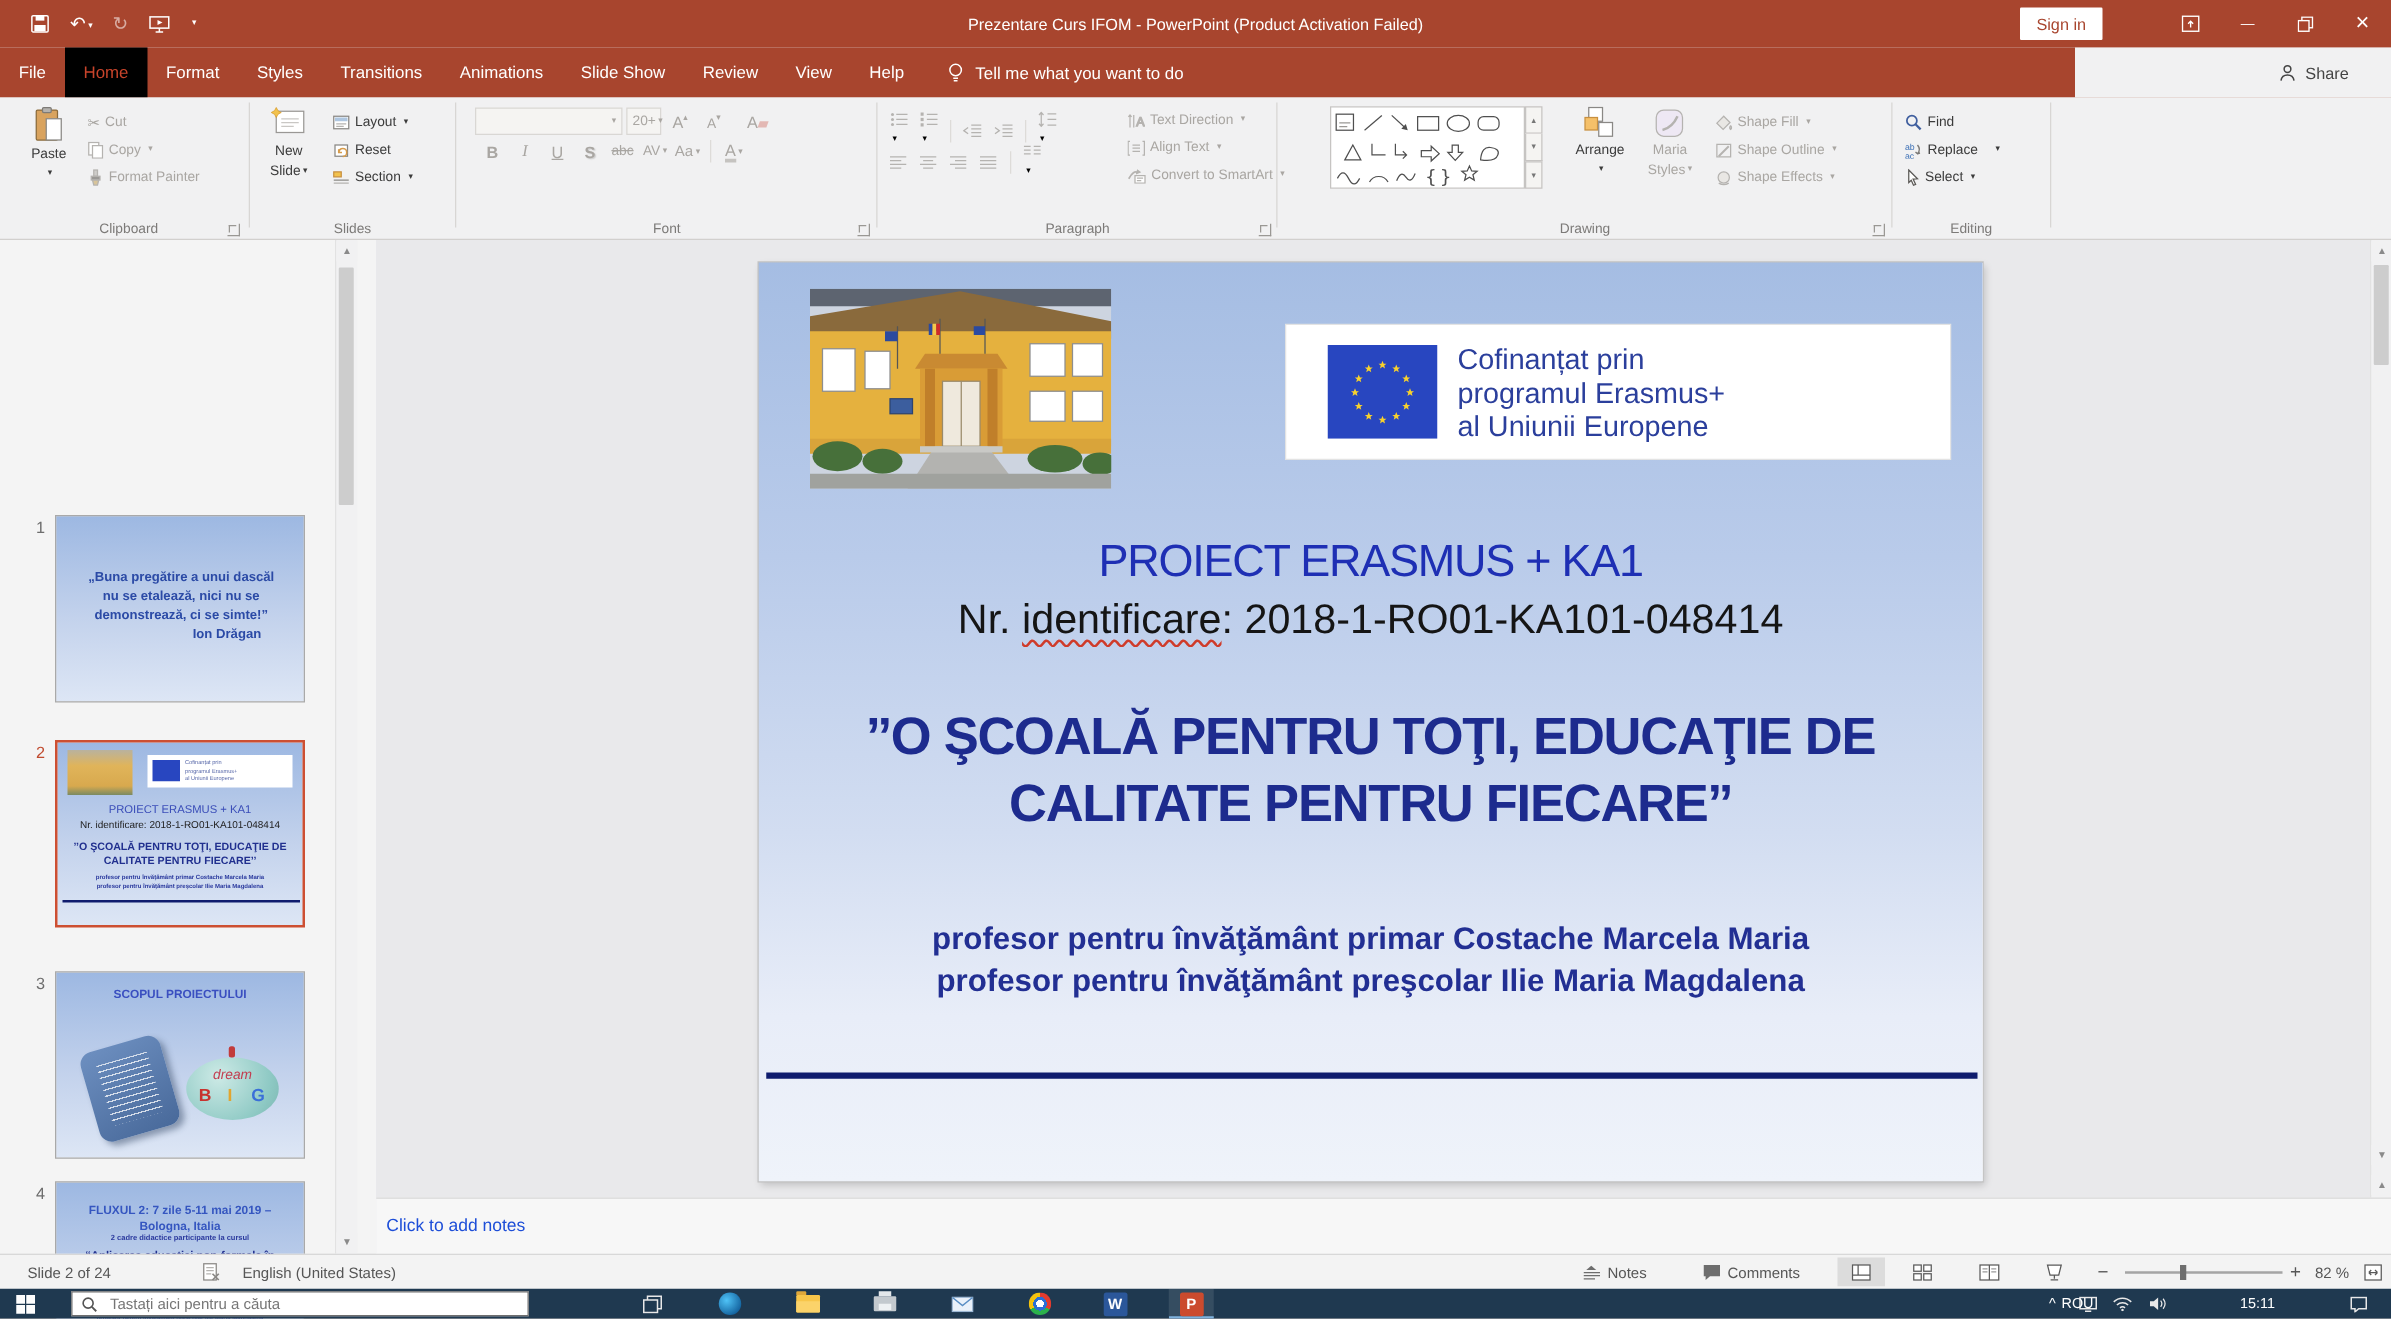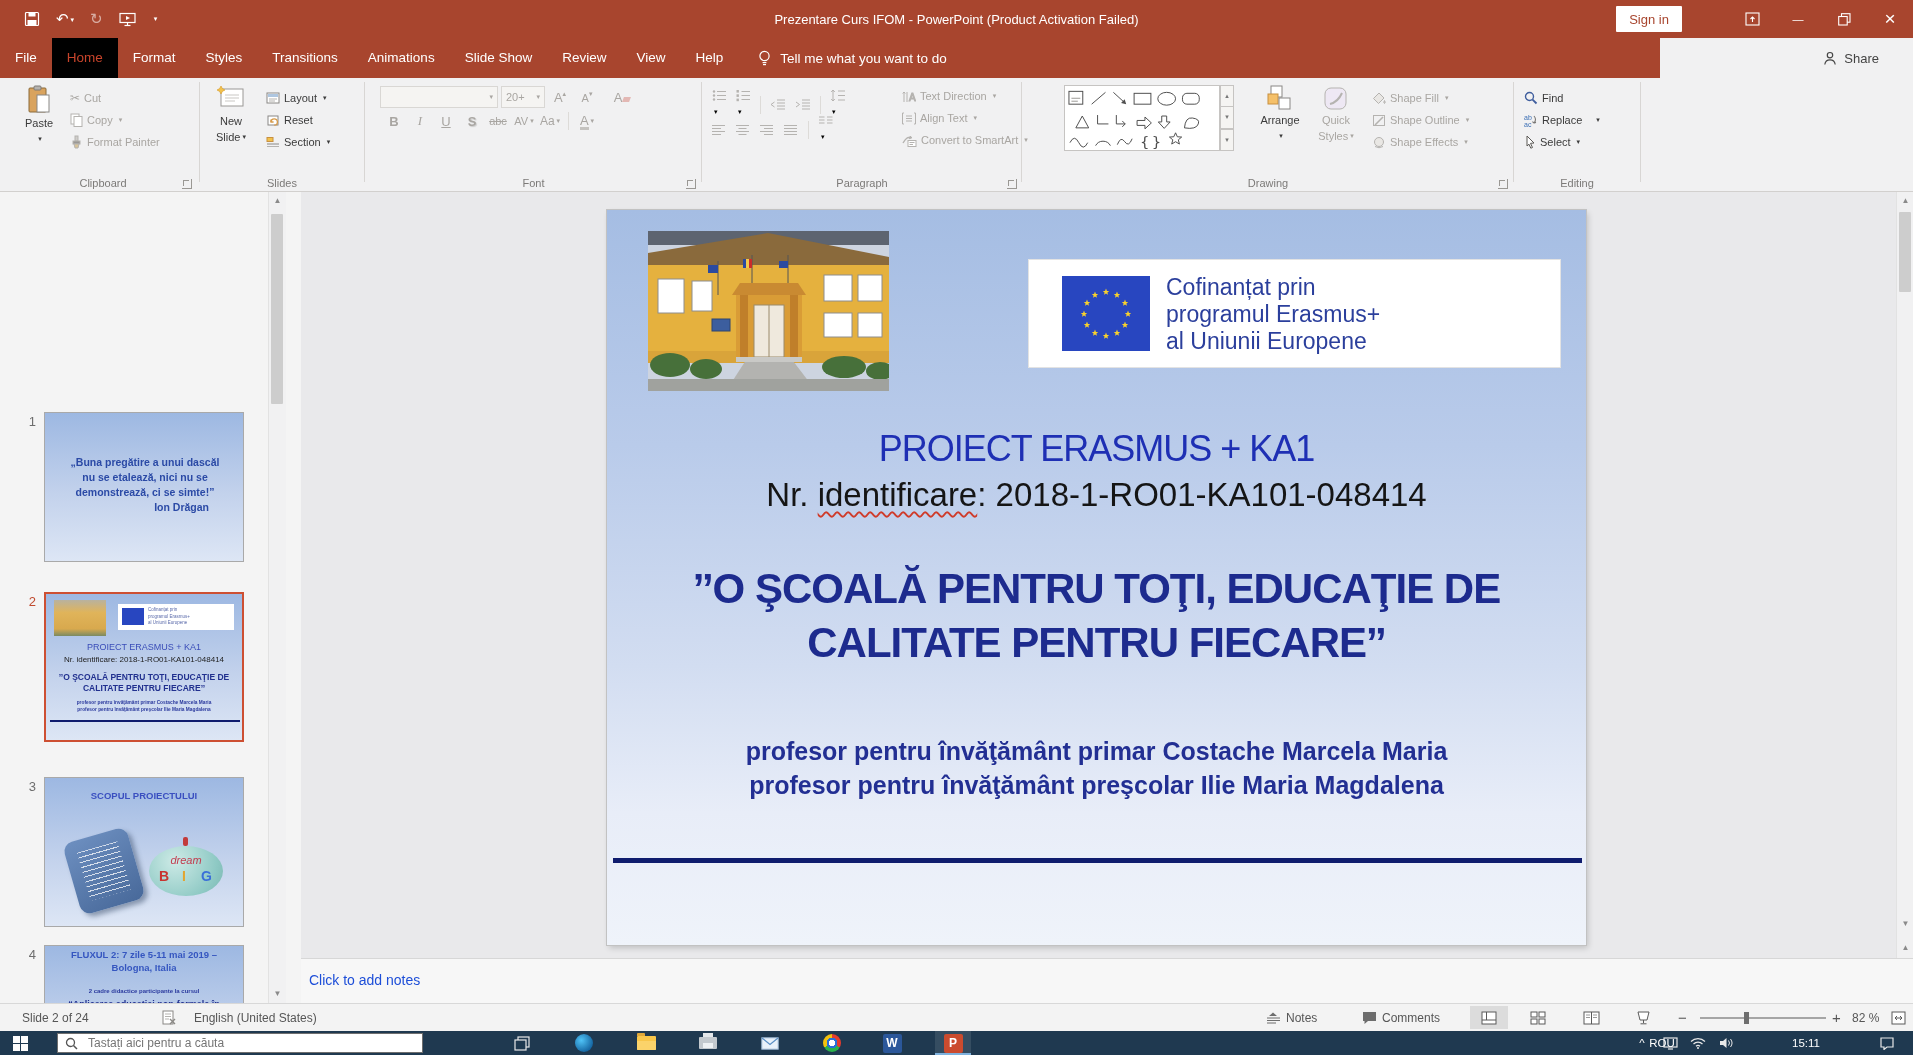--- a/index.html
+++ b/index.html
@@ -241,21 +241,21 @@
       <div class="glabel">Slides</div>
     </div>
     <span class="gsep" style="left:364px"></span>
 
     <div class="grp" style="left:366px;width:335px">
       <div style="position:absolute;left:14px;top:3px;display:flex;gap:3px;align-items:center">
         <span class="combo" style="width:118px">
             <span></span>
             <span class="dd"></span>
           </span>
-        <span class="combo" style="width:44px">
+        <span class="combo" style="width:28px">
             <span>20+</span>
             <span class="dd"></span>
           </span>
         <span class="fbtn">A<span style="font-size:7px;vertical-align:6px">▴</span></span>
         <span class="fbtn" style="font-size:11px">A<span style="font-size:7px;vertical-align:6px">▾</span></span>
         <span class="fbtn" style="margin-left:8px">A<span style="display:inline-block;width:7px;height:5px;background:#e3b8b4;transform:skewX(-20deg);margin-left:1px"></span></span>
       </div>
       <div style="position:absolute;left:16px;top:29px;display:flex;gap:2px;align-items:center;color:#a9a6a2">
         <span class="fbtn" style="font-weight:bold">B</span>
         <span class="fbtn" style="font-style:italic;font-family:'Liberation Serif',serif">I</span>
@@ -448,21 +448,21 @@
             <rect x="12" y="13" width="11" height="11" fill="#fff" stroke="#8a8885"></rect>
           </svg>
         <span>Arrange</span>
           <span class="dd"></span>
       </div>
       <div class="bigbtn dis" style="position:absolute;left:288px;top:2px;width:52px">
         <svg width="28" height="27" viewBox="0 0 28 27">
             <rect x="3" y="3" width="21" height="21" rx="6" fill="#eee8f4" stroke="#c4b6d6"></rect>
             <path d="M8 19 q8-2 12-11" fill="none" stroke="#b5b3b0" stroke-width="2"></path>
           </svg>
-        <span>Quick</span>
+        <span>Maria</span>
           <span><span>Styles</span><span class="dd"></span></span>
       </div>
       <div style="position:absolute;left:350px;top:4px">
         <div class="smrow dis">
             <svg width="14" height="13" viewBox="0 0 14 13">
               <path d="M7 1 L12 6 6.5 11.5 1.5 6.5 z" fill="#e9e7e4" stroke="#b5b3b0"></path>
               <path d="M12.5 8.5 q1.5 2 0 3 q-1.5-1 0-3" fill="#cfcdca" stroke="#b5b3b0"></path>
             </svg>
             <span>Shape Fill</span>
             <span class="dd"></span>
@@ -566,21 +566,21 @@
         <span style="position:absolute;left:0;top:8px;width:100%;text-align:center;font-style:italic;color:#c23b4e;font-size:11px">dream</span>
         <span style="position:absolute;left:10px;top:22px;color:#c8332e;font-weight:bold;font-size:14px">B</span>
         <span style="position:absolute;left:33px;top:22px;color:#e2a52f;font-weight:bold;font-size:14px">I</span>
         <span style="position:absolute;left:52px;top:22px;color:#3a6fd8;font-weight:bold;font-size:14px">G</span>
         <span style="position:absolute;left:34px;top:-9px;width:5px;height:9px;background:#c23b3b;border-radius:2px"></span>
       </div>
     </div>
 
     <span class="tnum" style="top:755px">4</span>
     <div class="thumb" style="top:753px">
-      <div style="position:absolute;left:0;top:2px;width:100%;text-align:center;color:#3556c0;font-weight:bold;font-size:9.5px;line-height:13px">
+      <div style="position:absolute;left:0;top:16px;width:100%;text-align:center;color:#3556c0;font-weight:bold;font-size:9.5px;line-height:13px">
         <div>FLUXUL 2: 7 zile 5-11 mai 2019 –</div>
           <div>Bologna, Italia</div>
       </div>
       <div style="position:absolute;left:0;top:42px;width:100%;text-align:center;color:#2b3a9e;font-weight:bold;font-size:6px">2 cadre didactice participante la cursul</div>
       <div style="position:absolute;left:0;top:52px;width:100%;text-align:center;color:#21308f;font-weight:bold;font-size:9px;line-height:12px">
         <div>“Aplicarea educaţiei non-formale în</div>
           <div>şcoală”.</div>
       </div>
       <div style="position:absolute;left:0;top:100px;width:100%;text-align:center;color:#2b3a9e;font-weight:bold;font-size:4.8px;line-height:6.5px">
         <div>profesor pentru învăţământ primar Costache Marcela Maria</div>

